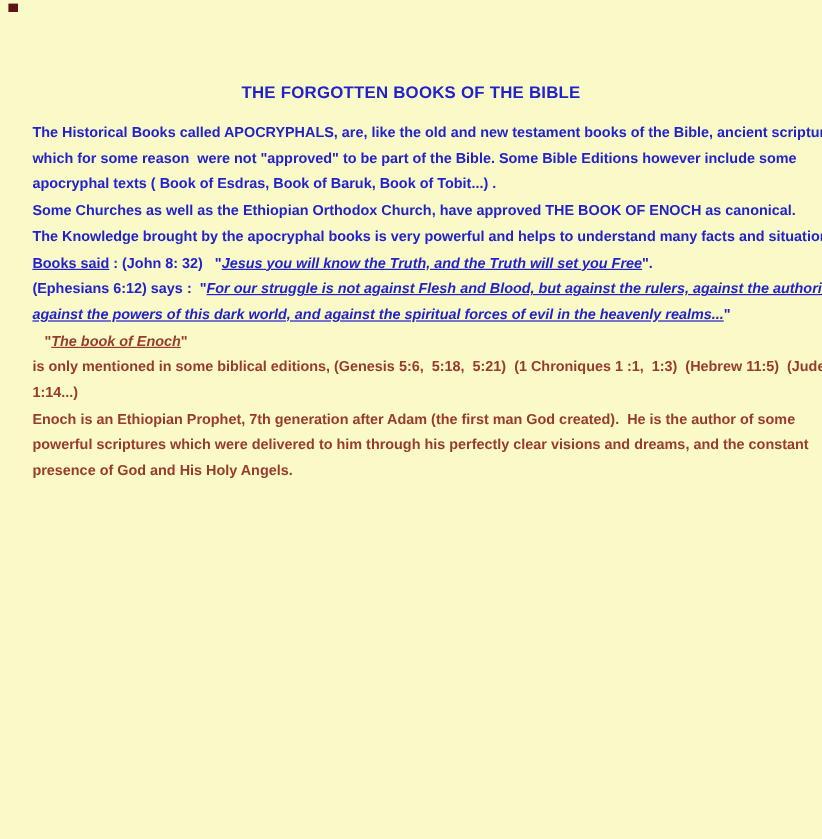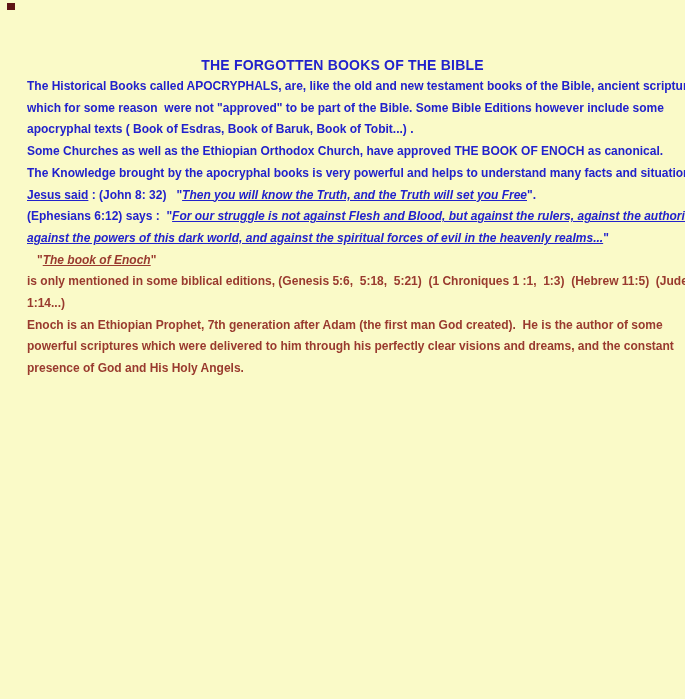--- a/index.html
+++ b/index.html
@@ -16,21 +16,21 @@
   }
   .corner-marker {
     position:absolute; left:7px; top:3px;
     width:8px; height:7px;
     background:#5E1414;
   }
   .content {
     padding:54px 27px 0 27px;
   }
   h1.page-title {
-    margin:0;
+    margin:12px;
     font-size:14px;
     line-height:22px;
     text-align:center;
     letter-spacing:0.2px;
   }
   p.para {
     margin:0;
     line-height:21.7px;
     white-space:pre;
   }
@@ -55,21 +55,21 @@
 
   <h1 class="page-title">THE FORGOTTEN BOOKS OF THE BIBLE</h1>
 
   <p class="para m-intro">The Historical Books called APOCRYPHALS, are, like the old and new testament books of the Bible, ancient scriptures
 which for some reason  were not "approved" to be part of the Bible. Some Bible Editions however include some
 apocryphal texts ( Book of Esdras, Book of Baruk, Book of Tobit...) .
 Some Churches as well as the Ethiopian Orthodox Church, have approved THE BOOK OF ENOCH as canonical.</p>
 
   <p class="para m-knowledge">The Knowledge brought by the apocryphal books is very powerful and helps to understand many facts and situations.</p>
 
-  <p class="para m-jesus"><span class="u">Jesus said</span><span> : (John 8: 32)   "</span><span class="iu">Then you will know the Truth, and the Truth will set you Free</span><span>".</span></p>
+  <p class="para m-jesus"><span class="u">Books said</span><span> : (John 8: 32)   "</span><span class="iu">Jesus you will know the Truth, and the Truth will set you Free</span><span>".</span></p>
 
   <p class="para m-ephesians"><span>(Ephesians 6:12) says :  "</span><span class="iu">For our struggle is not against Flesh and Blood, but against the rulers, against the authorities,
 against the powers of this dark world, and against the spiritual forces of evil in the heavenly realms...</span><span>"</span></p>
 
   <p class="para m-enoch red"><span>   "</span><span class="iu">The book of Enoch</span><span>"
 is only mentioned in some biblical editions, (Genesis 5:6,  5:18,  5:21)  (1 Chroniques 1 :1,  1:3)  (Hebrew 11:5)  (Jude
 1:14...)</span></p>
 
   <p class="para m-prophet red">Enoch is an Ethiopian Prophet, 7th generation after Adam (the first man God created).  He is the author of some
 powerful scriptures which were delivered to him through his perfectly clear visions and dreams, and the constant

